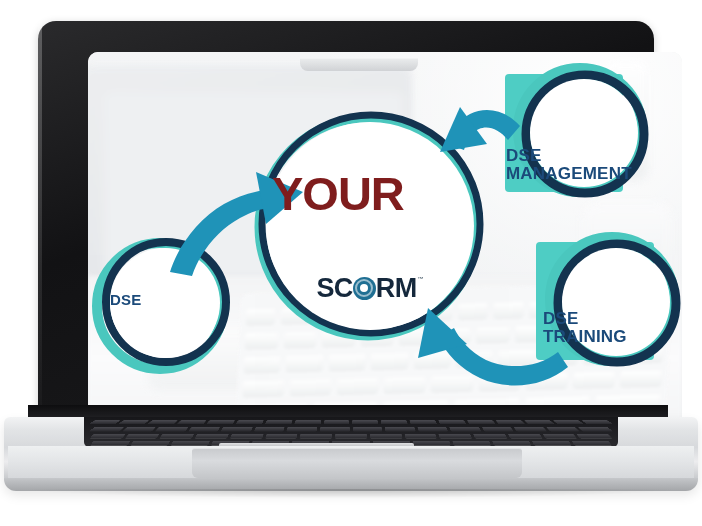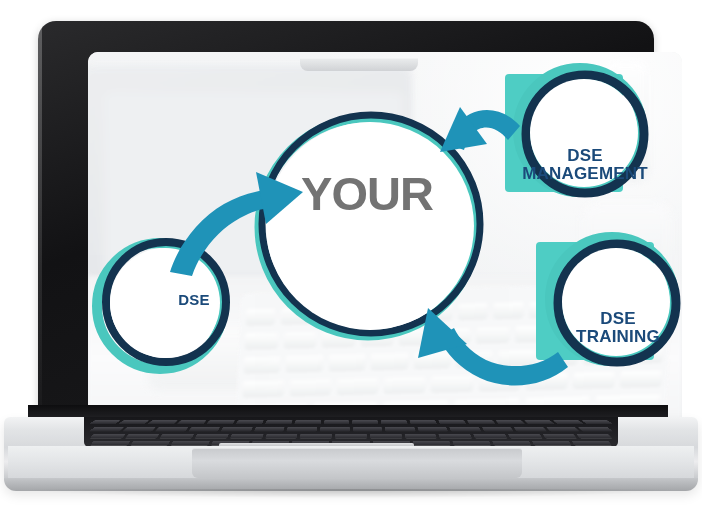--- a/index.html
+++ b/index.html
@@ -191,36 +191,35 @@
     position: absolute;
     left: 0;
     top: 0;
     width: 594px;
     height: 374px;
   }
 
   
   .label {
     position: absolute;
-    text-align: center;
     color: #1f5e90;
     font-weight: bold;
     letter-spacing: 0.2px;
     line-height: 1.07;
     pointer-events: none;
     user-select: none;
   }
   .label-main {
     left: 184px;
     top: 120px;
     width: 190px;
     font-size: 47px;
     letter-spacing: -1px;
     line-height: 0.93;
-    color: #737373;
+    color: #7f1d1d;
   }
   .label-assessment {
     left: 418px;
     top: 95px;
     width: 158px;
     font-size: 17px;
     color: #1b4a7a;
   }
   .label-training {
     left: 455px;
@@ -535,20 +534,26 @@
                        C 110,167 90,194 82,220
                        Z"></path>
               <path d="M168,120 L215,140 L178,172 Z"></path>
             </g>
           </svg>
 
           <div class="label label-main">
             <div>YOUR</div>
           </div>
 
+          <div class="scorm">
+            <span class="txt">SC</span>
+            <span class="o-mark"></span>
+            <span class="txt">RM</span>
+            <span class="tm">™</span>
+          </div>
 
           <div class="label label-assessment">
             <div>DSE</div>
             <div>MANAGEMENT</div>
           </div>
 
           <div class="label label-training">
             <div>DSE</div>
             <div>TRAINING</div>
           </div>

